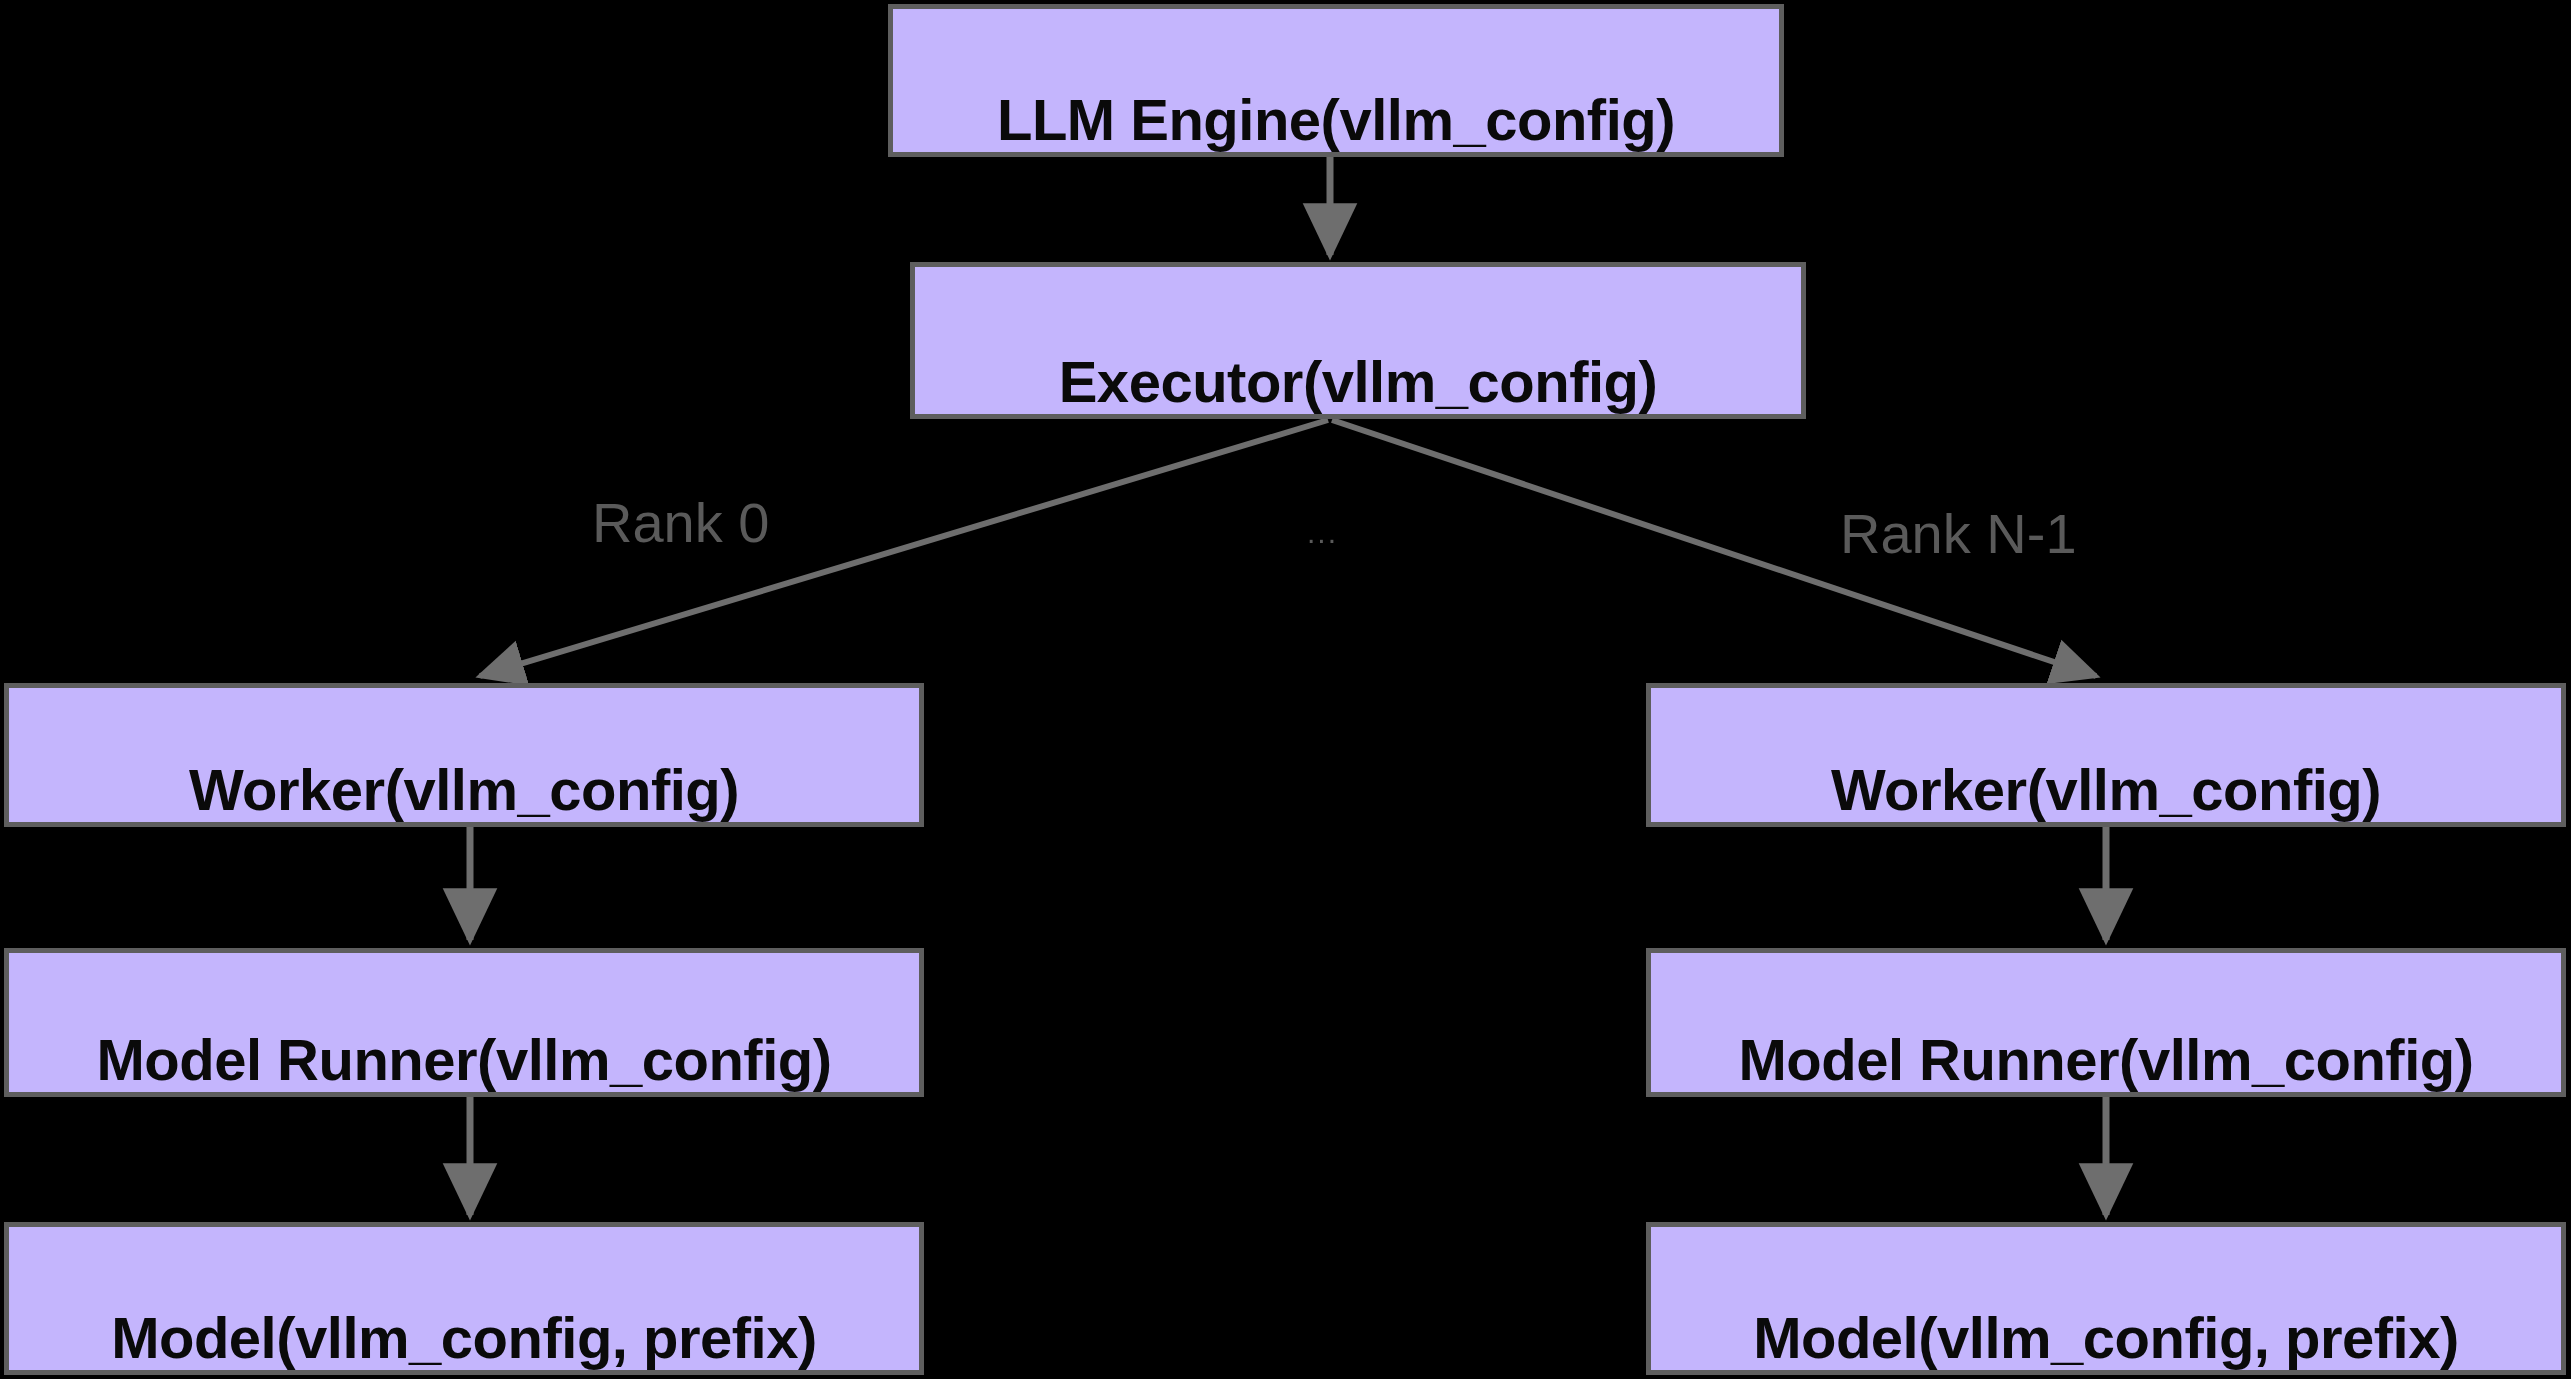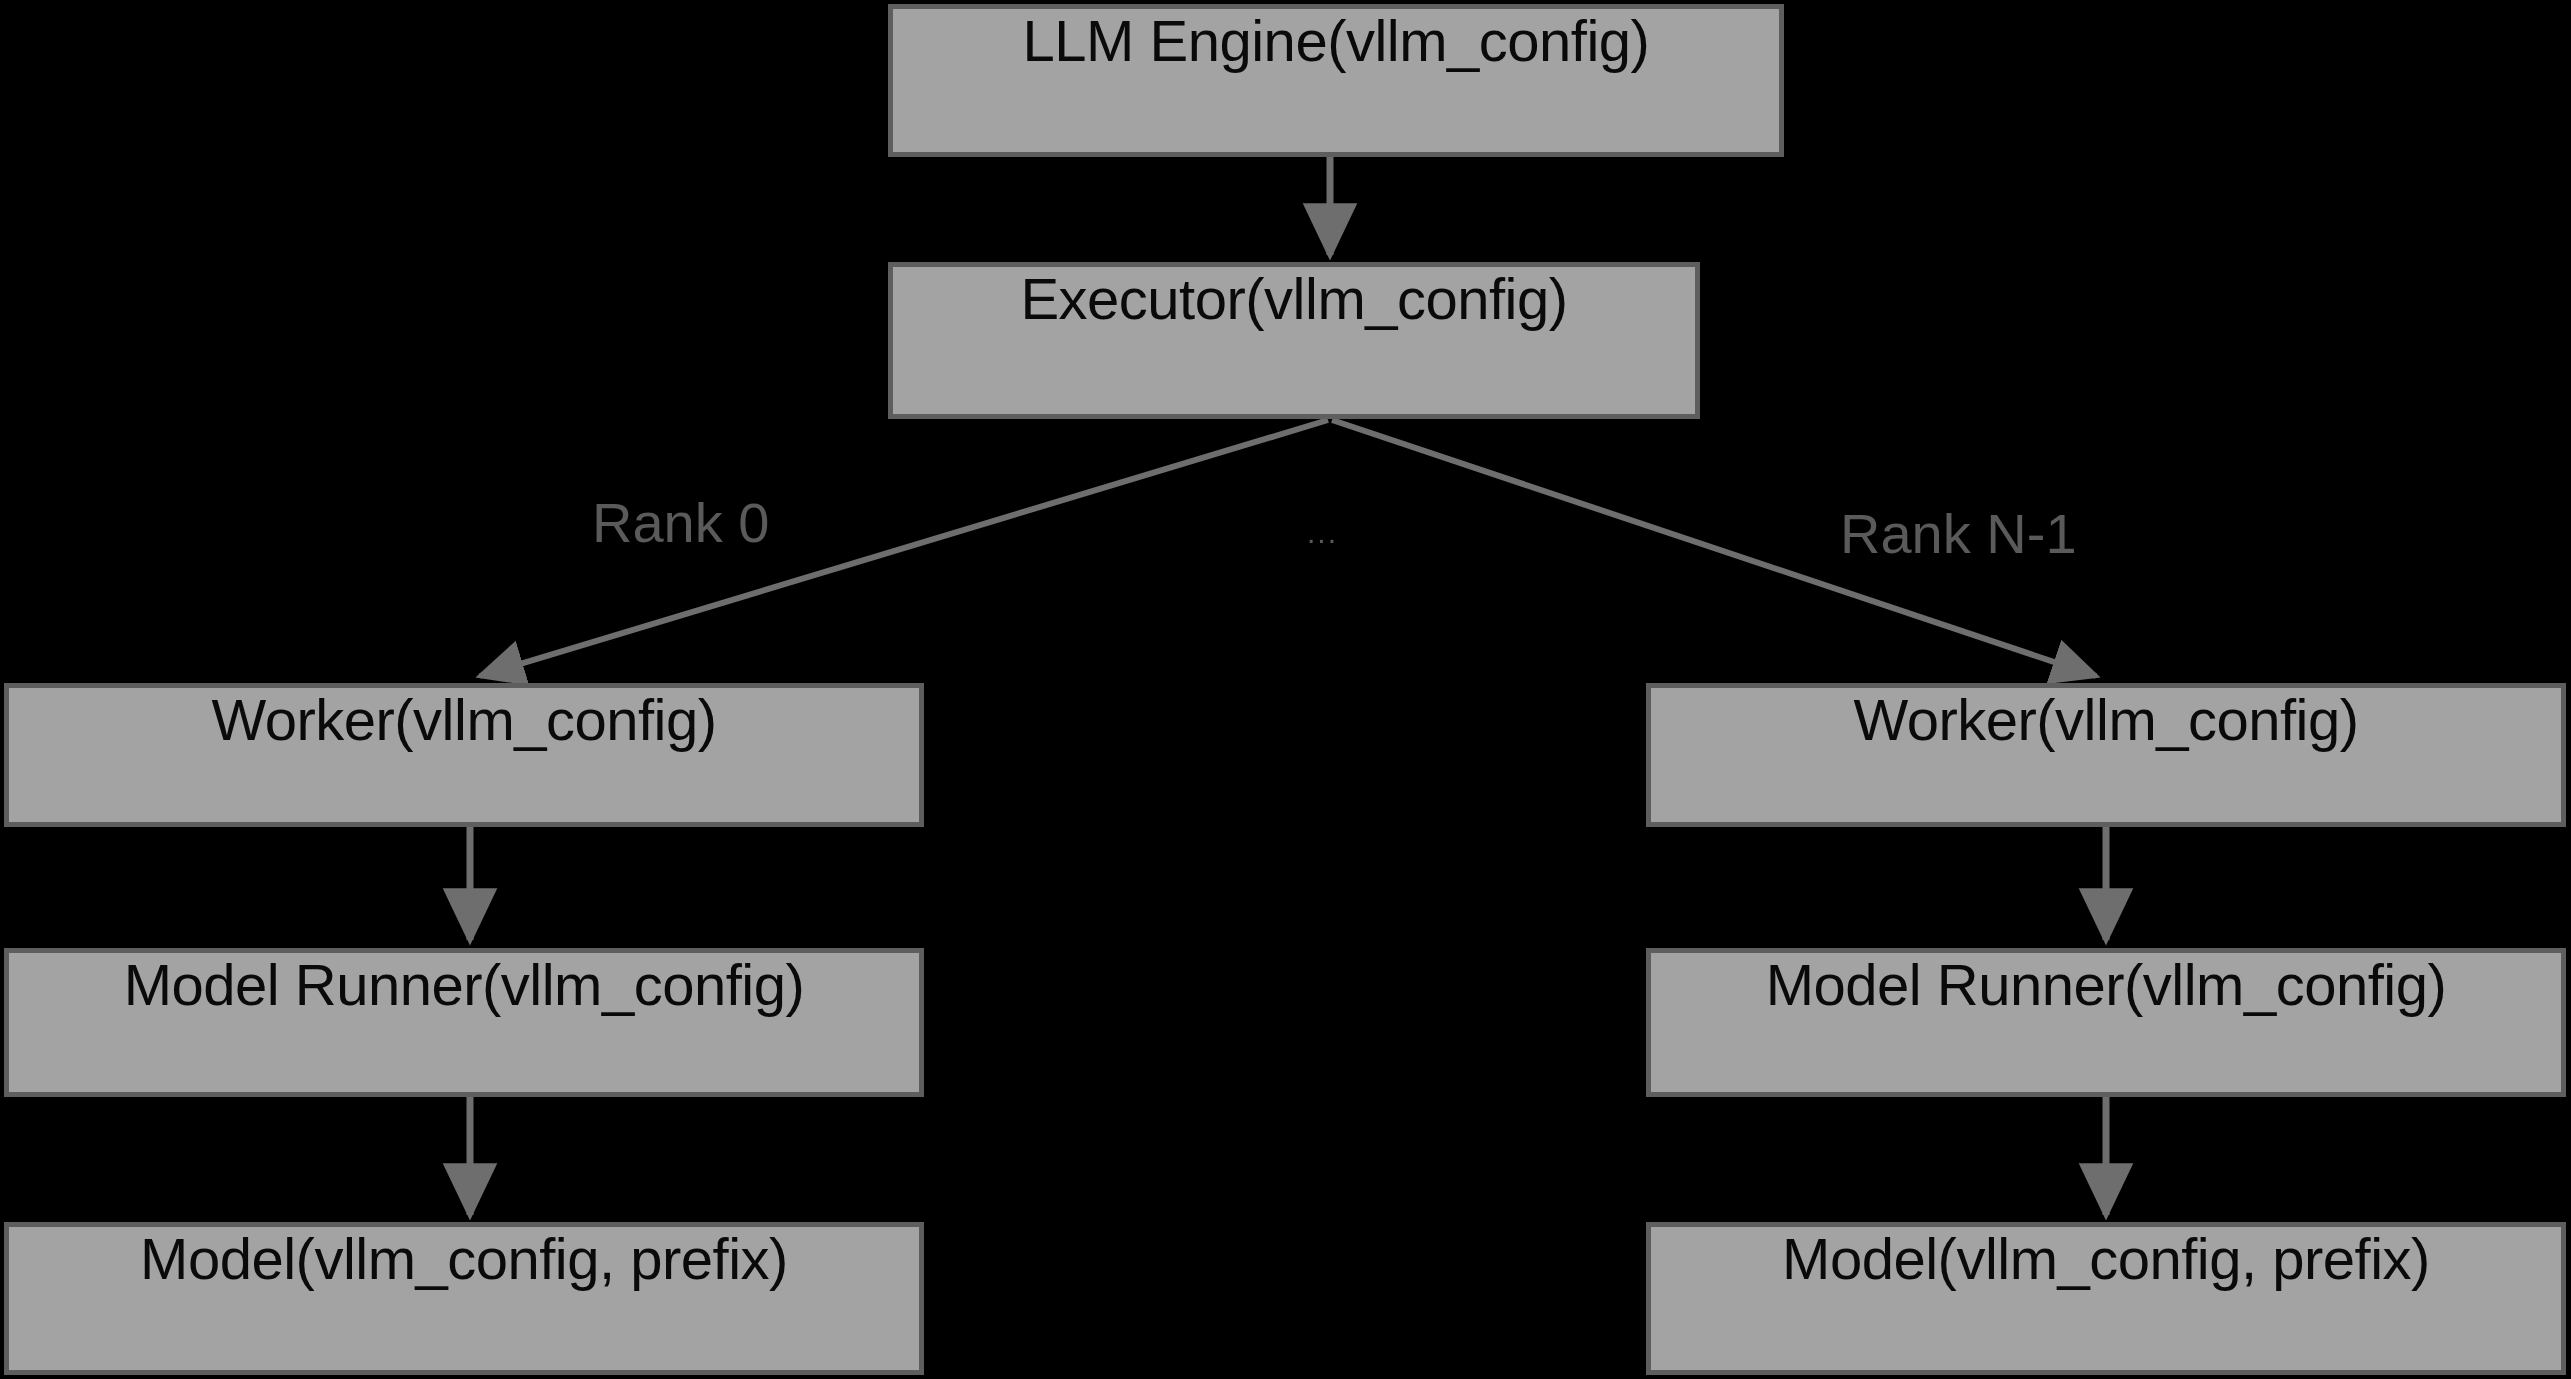--- a/index.html
+++ b/index.html
@@ -20,28 +20,28 @@
   #edges {
     position: absolute;
     left: 0;
     top: 0;
     width: 2571px;
     height: 1379px;
   }
   .node {
     position: absolute;
     box-sizing: border-box;
-    background: #a3a3a3;
+    background: #c4b5fd;
     border: 5px solid #5e5e5e;
     display: flex;
-    align-items: flex-start;
+    align-items: flex-end;
     justify-content: center;
     color: #0a0a0a;
     font-size: 58px;
-    font-weight: 400;
+    font-weight: 700;
     letter-spacing: -0.5px;
     line-height: 1.1;
     white-space: nowrap;
     z-index: 2;
   }
   .edge-label {
     position: absolute;
     color: #5a5a5a;
     font-size: 56px;
     font-weight: 400;
@@ -80,21 +80,21 @@
     <line x1="470" y1="1097" x2="470" y2="1215" stroke="#6e6e6e" stroke-width="7" marker-end="url(#arrow)"></line>
 
     <line x1="2106" y1="827" x2="2106" y2="940" stroke="#6e6e6e" stroke-width="7" marker-end="url(#arrow)"></line>
     <line x1="2106" y1="1097" x2="2106" y2="1215" stroke="#6e6e6e" stroke-width="7" marker-end="url(#arrow)"></line>
   </svg>
 
   <div class="node" style="left:888px; top:4px; width:896px; height:153px;">
     <span>LLM Engine(vllm_config)</span>
   </div>
 
-  <div class="node" style="left:888px; top:262px; width:812px; height:157px;">
+  <div class="node" style="left:910px; top:262px; width:896px; height:157px;">
     <span>Executor(vllm_config)</span>
   </div>
 
   <div class="edge-label" style="left:592px; top:490px;">
     <span>Rank 0</span>
   </div>
 
   <div class="ellipsis-label" style="left:1307px; top:518px;">
     <span>...</span>
   </div>

